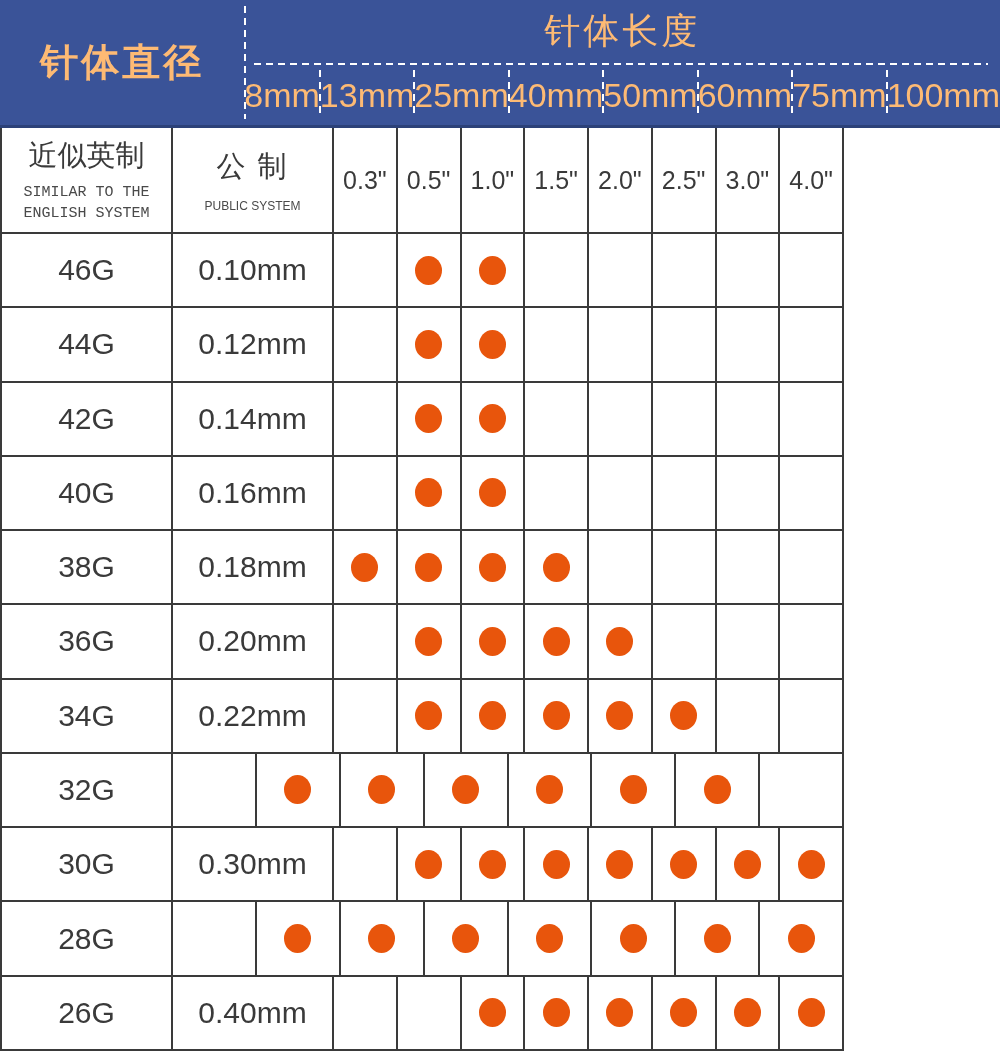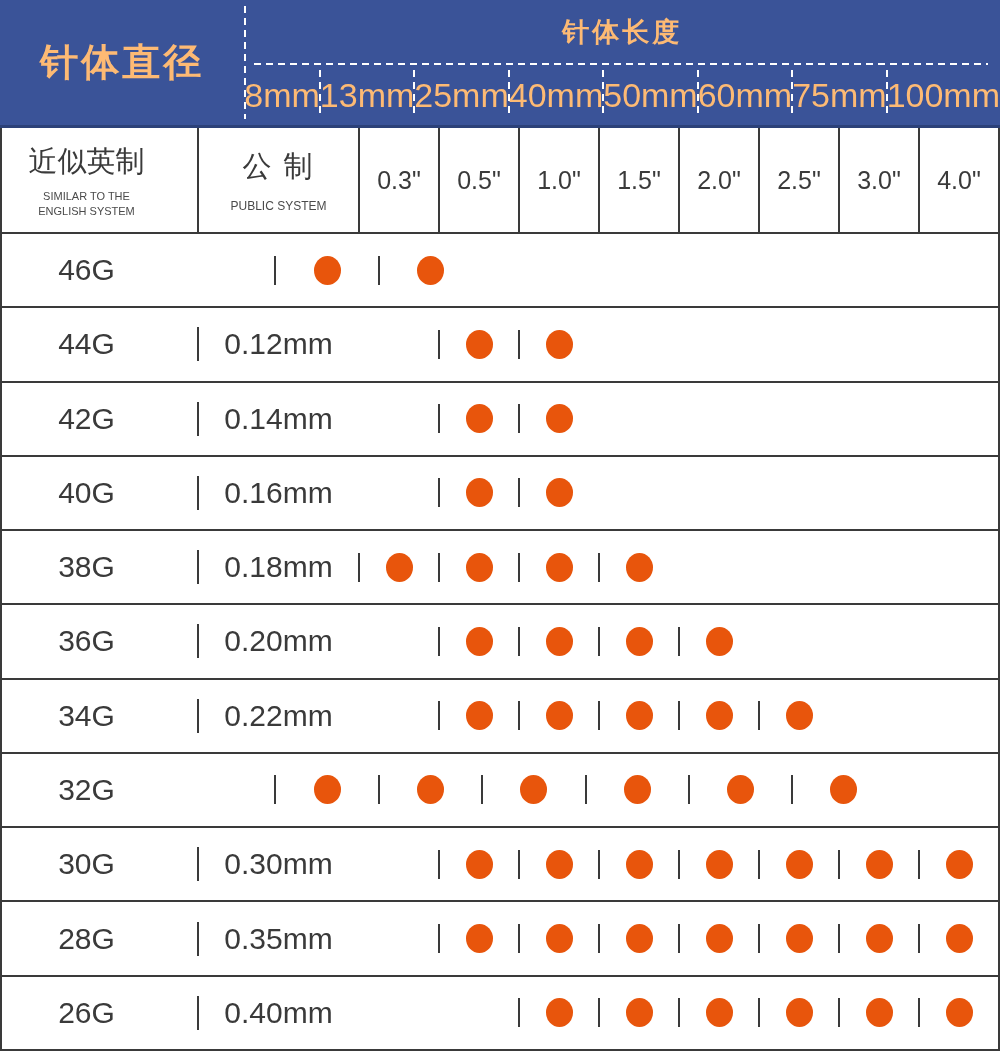--- a/index.html
+++ b/index.html
@@ -9,43 +9,43 @@
 
   
   .banner { display:flex; width:1000px; height:128px; background:var(--blue,#3a5398);
             border-bottom:3px solid #2c4178; color:#fdba74; }
   .banner-left { width:331px; display:flex; align-items:center; justify-content:center; }
   .banner-left .title { font-size:38px; font-weight:bold; letter-spacing:3px; }
   .banner-right { flex:1; display:flex; flex-direction:column; position:relative; }
   .v-dash { position:absolute; left:0; top:6px; bottom:6px; width:2px;
             background:repeating-linear-gradient(to bottom,#fff 0 7px,transparent 7px 12px); }
   .len-title { height:63px; display:flex; align-items:center; justify-content:center;
-               font-size:27px; font-weight:bold; letter-spacing:3px; }
+               font-size:36px; font-weight:normal; letter-spacing:3px; }
   .h-dash { height:2px; margin:0 12px 0 10px;
             background:repeating-linear-gradient(to right,#fff 0 7px,transparent 7px 12px); }
   .mm-row { flex:1; display:flex; }
   .mm-cell { flex:1; position:relative; display:flex; align-items:center; justify-content:center;
              font-size:34px; }
   .mm-cell + .mm-cell::before { content:""; position:absolute; left:-1px; top:5px; bottom:8px; width:2px;
              background:repeating-linear-gradient(to bottom,#fff 0 7px,transparent 7px 12px); }
 
   
-  .tbl { width:1000px; height:923px; border:2px solid var(--border,#3a3a3a); border-top:none;
+  .tbl { width:844px; height:923px; border:2px solid var(--border,#3a3a3a); border-top:none;
          display:flex; flex-direction:column; background:#fff; }
   .trow { display:flex; width:100%; }
   .hdr-row { height:104px; }
-  .drow { flex:1; border-top:2px solid var(--border,#3a3a3a);align-items:center; }
+  .drow { flex:1; border-top:2px solid var(--border,#3a3a3a); }
   .cell { display:flex; align-items:center; justify-content:center; }
   .cell + .cell { border-left:2px solid var(--border,#3a3a3a); }
   .c-gauge { width:169px; }
-  .c-metric { width:161px;margin-left:26px; }
+  .c-metric { width:161px; }
   .len-cell { flex:1; }
   .hdr-stack { flex-direction:column; }
   .imp-label { font-size:29px; }
-  .imp-sub { margin-top:7px; font-size:11px; line-height:1.35; text-align:center; color:#4a4a4a; }
+  .imp-sub { margin-top:7px; font-size:15px; line-height:1.35; text-align:center; color:#4a4a4a;font-family:Liberation Mono, monospace; }
   .met-label { font-size:29px; letter-spacing:2px; }
   .met-sub { margin-top:12px; font-size:12px; color:#4a4a4a; }
   .inch { font-size:25px; }
   .gauge-txt, .metric-txt { font-size:30px; }
   .dot { width:27px; height:29px; border-radius:50%; background:var(--orange,#e8550c); }
 </style>
 </head>
 <body>
 
 <div class="page">
@@ -91,20 +91,21 @@
       <div class="cell len-cell inch">1.5"</div>
       <div class="cell len-cell inch">2.0"</div>
       <div class="cell len-cell inch">2.5"</div>
       <div class="cell len-cell inch">3.0"</div>
       <div class="cell len-cell inch">4.0"</div>
     </div>
 
     <div id="rows-host" style="display:contents">
   <div class="trow drow">
     <div class="cell c-gauge gauge-txt">46G</div>
+    <div class="cell c-metric metric-txt">0.10mm</div>
   <div class="cell len-cell"></div>
           <div class="cell len-cell">
             <span class="dot"></span>
           </div>
           <div class="cell len-cell">
             <span class="dot"></span>
           </div>
           <div class="cell len-cell"></div>
           <div class="cell len-cell"></div>
           <div class="cell len-cell"></div>
@@ -274,21 +275,20 @@
           <div class="cell len-cell">
             <span class="dot"></span>
           </div>
           <div class="cell len-cell">
             <span class="dot"></span>
           </div>
         </div>
 
   <div class="trow drow">
     <div class="cell c-gauge gauge-txt">28G</div>
-    <div class="cell c-metric metric-txt">0.35mm</div>
   <div class="cell len-cell"></div>
           <div class="cell len-cell">
             <span class="dot"></span>
           </div>
           <div class="cell len-cell">
             <span class="dot"></span>
           </div>
           <div class="cell len-cell">
             <span class="dot"></span>
           </div>

